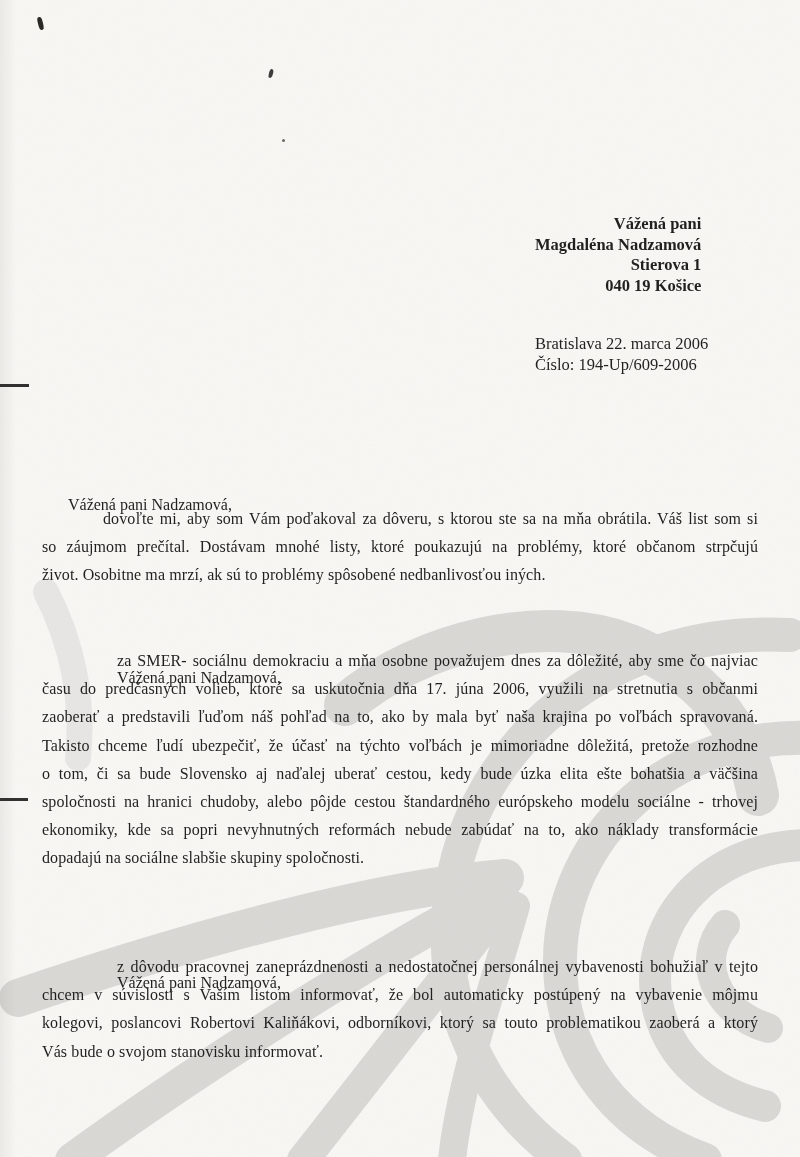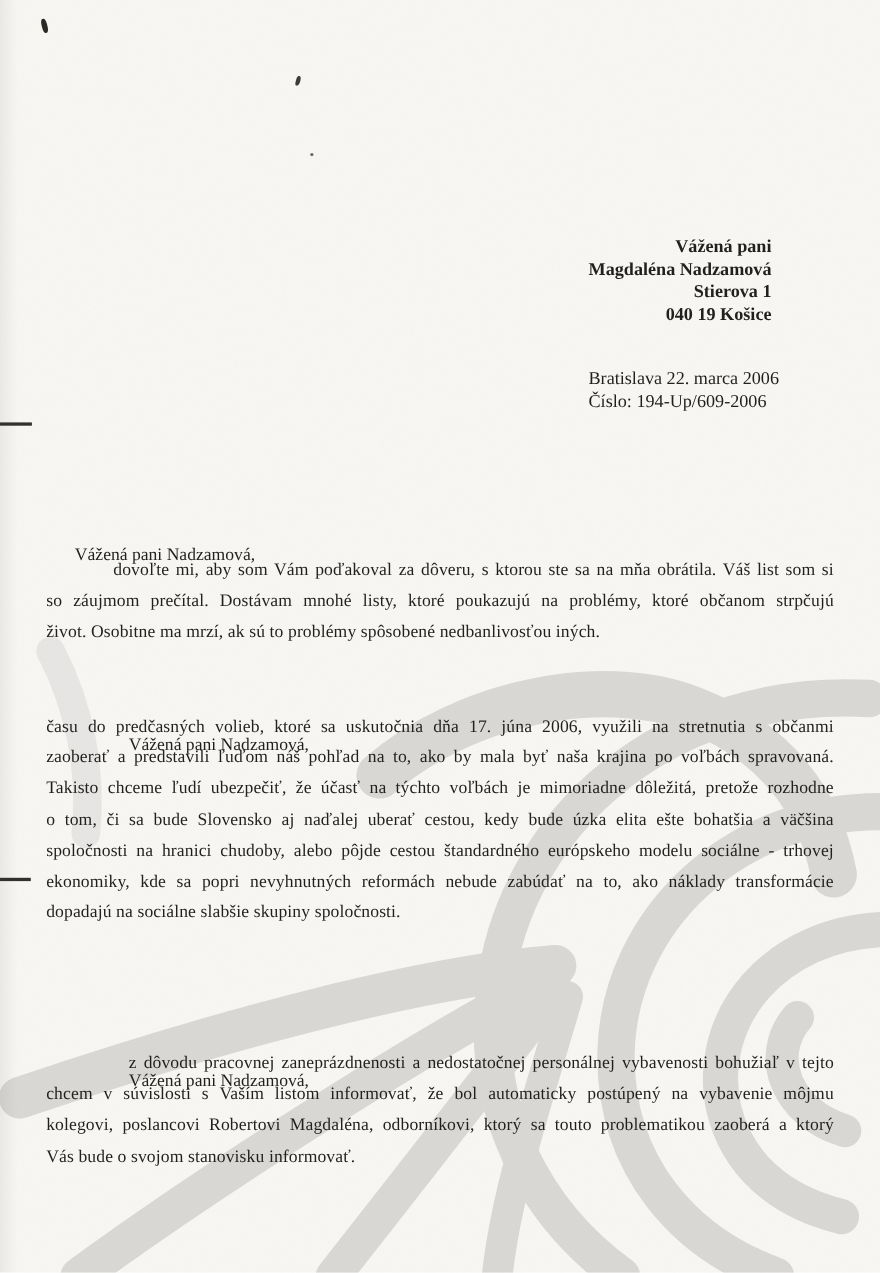--- a/index.html
+++ b/index.html
@@ -115,33 +115,34 @@
   <div class="sal sal2">Vážená pani Nadzamová,</div>
   <div class="sal sal3">Vážená pani Nadzamová,</div>
 
   <div class="para p1">
     <div class="jl ind61">dovoľte mi, aby som Vám poďakoval za dôveru, s ktorou ste sa na mňa obrátila. Váš list som si</div>
     <div class="jl">so záujmom prečítal. Dostávam mnohé listy, ktoré poukazujú na problémy, ktoré občanom strpčujú</div>
     <div class="jl end">život. Osobitne ma mrzí, ak sú to problémy spôsobené nedbanlivosťou iných.</div>
   </div>
 
   <div class="para p2">
+    <div class="jl ind75">za SMER- sociálnu demokraciu a mňa osobne považujem dnes za dôležité, aby sme čo najviac</div>
     <div class="jl">času do predčasných volieb, ktoré sa uskutočnia dňa 17. júna 2006, využili na stretnutia s občanmi</div>
     <div class="jl">zaoberať a predstavili ľuďom náš pohľad na to, ako by mala byť naša krajina po voľbách spravovaná.</div>
     <div class="jl">Takisto chceme ľudí ubezpečiť, že účasť na týchto voľbách je mimoriadne dôležitá, pretože rozhodne</div>
     <div class="jl">o tom, či sa bude Slovensko aj naďalej uberať cestou, kedy bude úzka elita ešte bohatšia a väčšina</div>
     <div class="jl">spoločnosti na hranici chudoby, alebo pôjde cestou štandardného európskeho modelu sociálne - trhovej</div>
     <div class="jl">ekonomiky, kde sa popri nevyhnutných reformách nebude zabúdať na to, ako náklady transformácie</div>
     <div class="jl end">dopadajú na sociálne slabšie skupiny spoločnosti.</div>
   </div>
 
   <div class="para p3">
     <div class="jl ind75">z dôvodu pracovnej zaneprázdnenosti a nedostatočnej personálnej vybavenosti bohužiaľ v tejto</div>
     <div class="jl">chcem v súvislosti s Vaším listom informovať, že bol automaticky postúpený na vybavenie môjmu</div>
-    <div class="jl">kolegovi, poslancovi Robertovi Magdaléna,  odborníkovi, ktorý sa touto problematikou zaoberá a  ktorý</div>
+    <div class="jl">kolegovi, poslancovi Robertovi Kaliňákovi,  odborníkovi, ktorý sa touto problematikou zaoberá a  ktorý</div>
     <div class="jl end">Vás bude o svojom stanovisku informovať.</div>
   </div>
 
   <div class="mark m1"></div>
   <div class="mark m2"></div>
   <div class="speck-comma"></div>
   <div class="speck-dot"></div>
   <div class="speck-dash"></div>
 
   <div class="edge-shade"></div>

